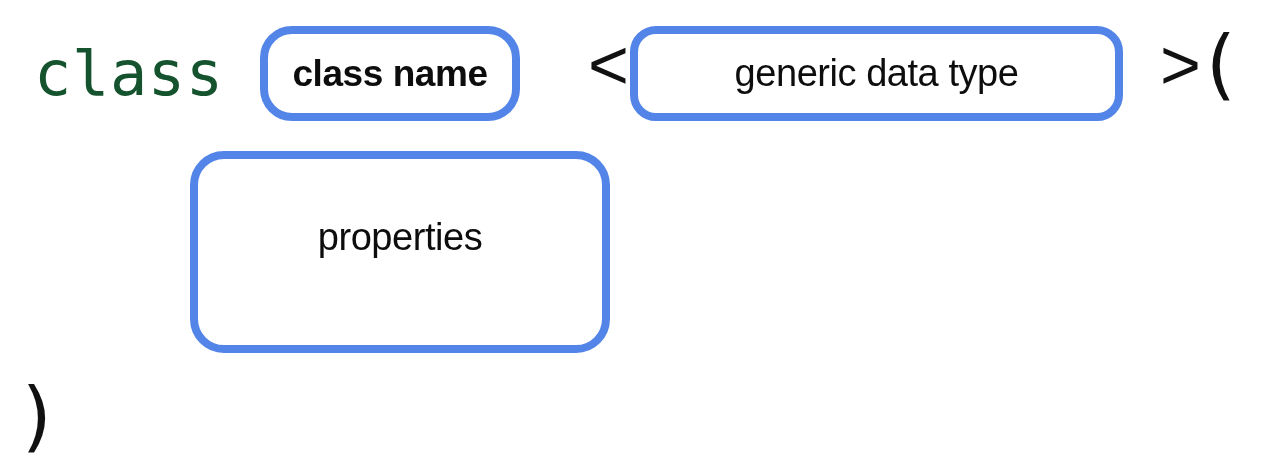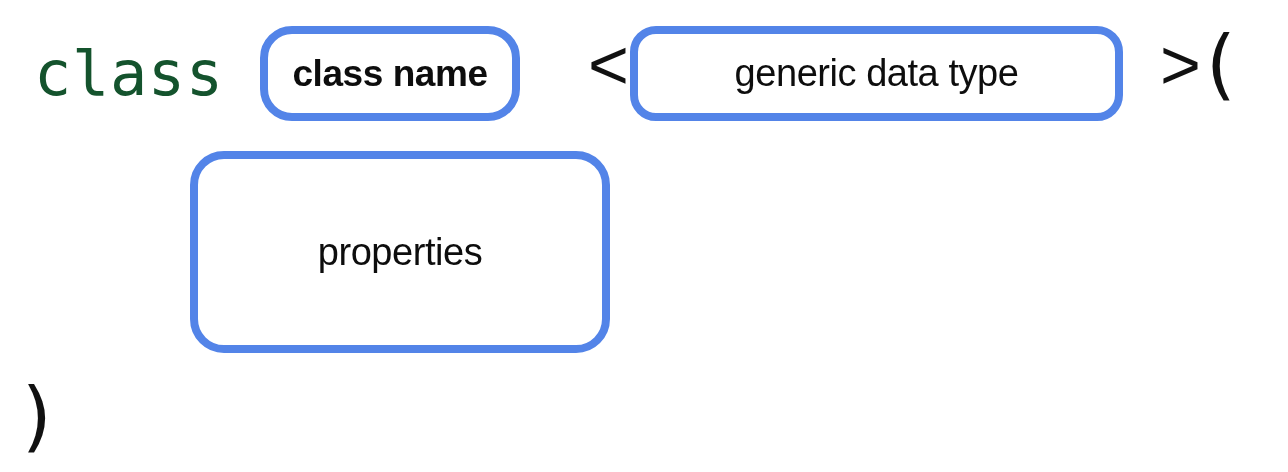--- a/index.html
+++ b/index.html
@@ -128,21 +128,21 @@
     width: 420px;
     height: 202px;
     border-width: 8px;
     border-radius: 34px;
     align-items: flex-start;
   }
   #slot-properties .slot-label {
     font-size: 38px;
     font-weight: 500;
     letter-spacing: -0.012em;
-    margin-top: 72px;
+    margin-top: 57px;
   }
 </style>
 </head>
 <body>
 
 <div id="canvas">
 
   <span class="code-keyword" id="kw-class">class</span>
 
   <div class="slot" id="slot-class-name">

